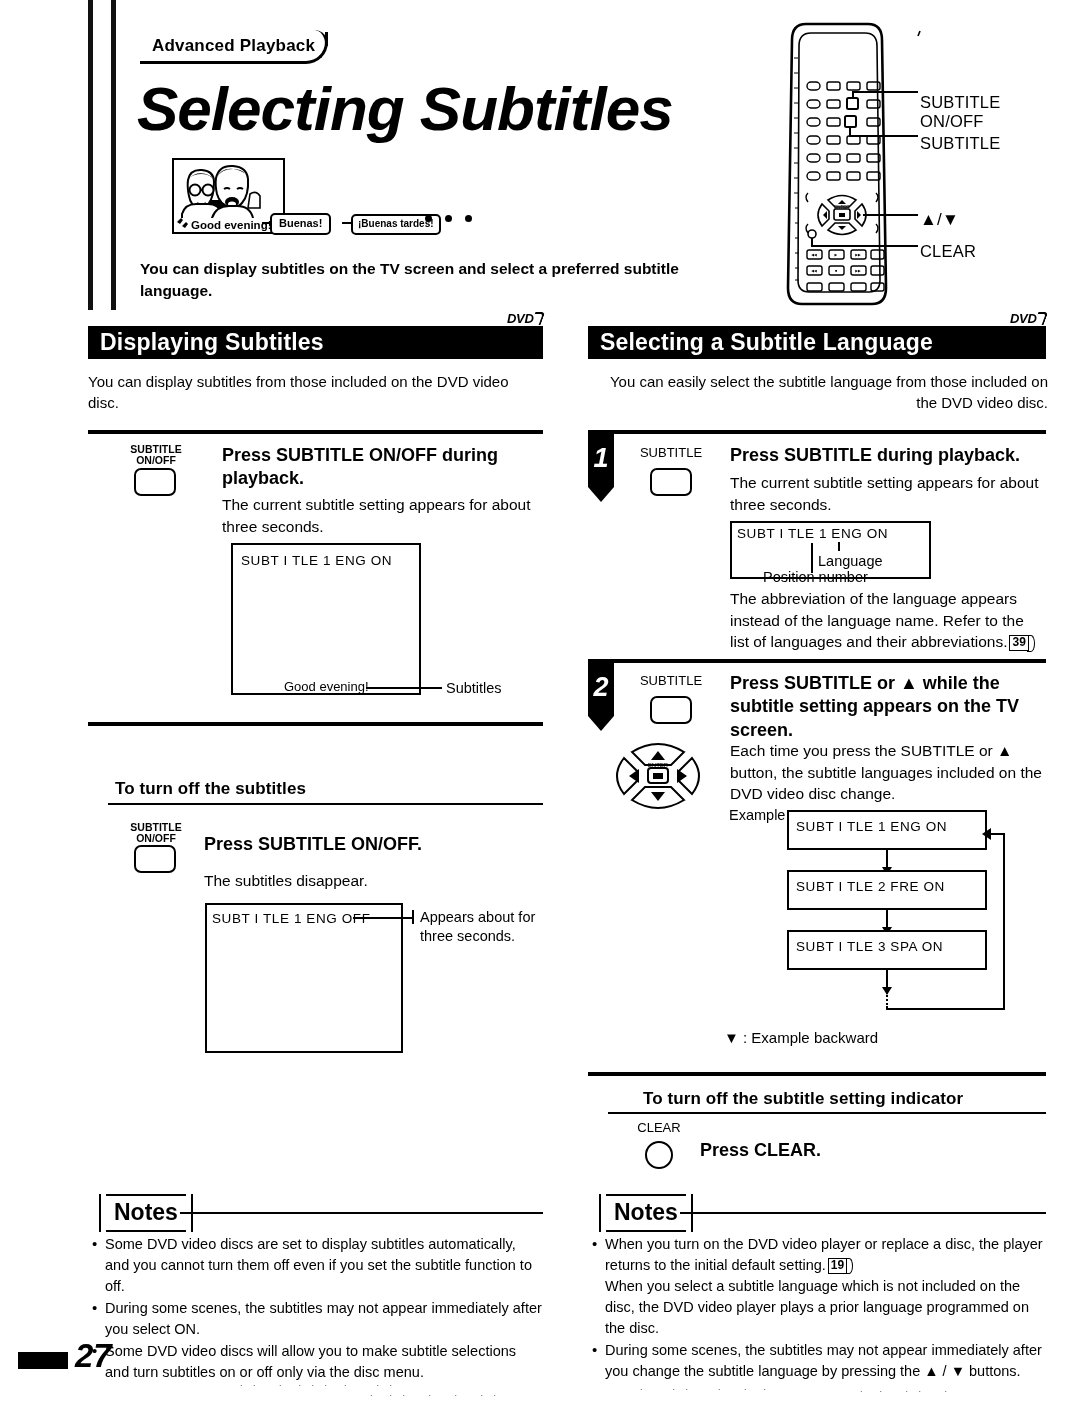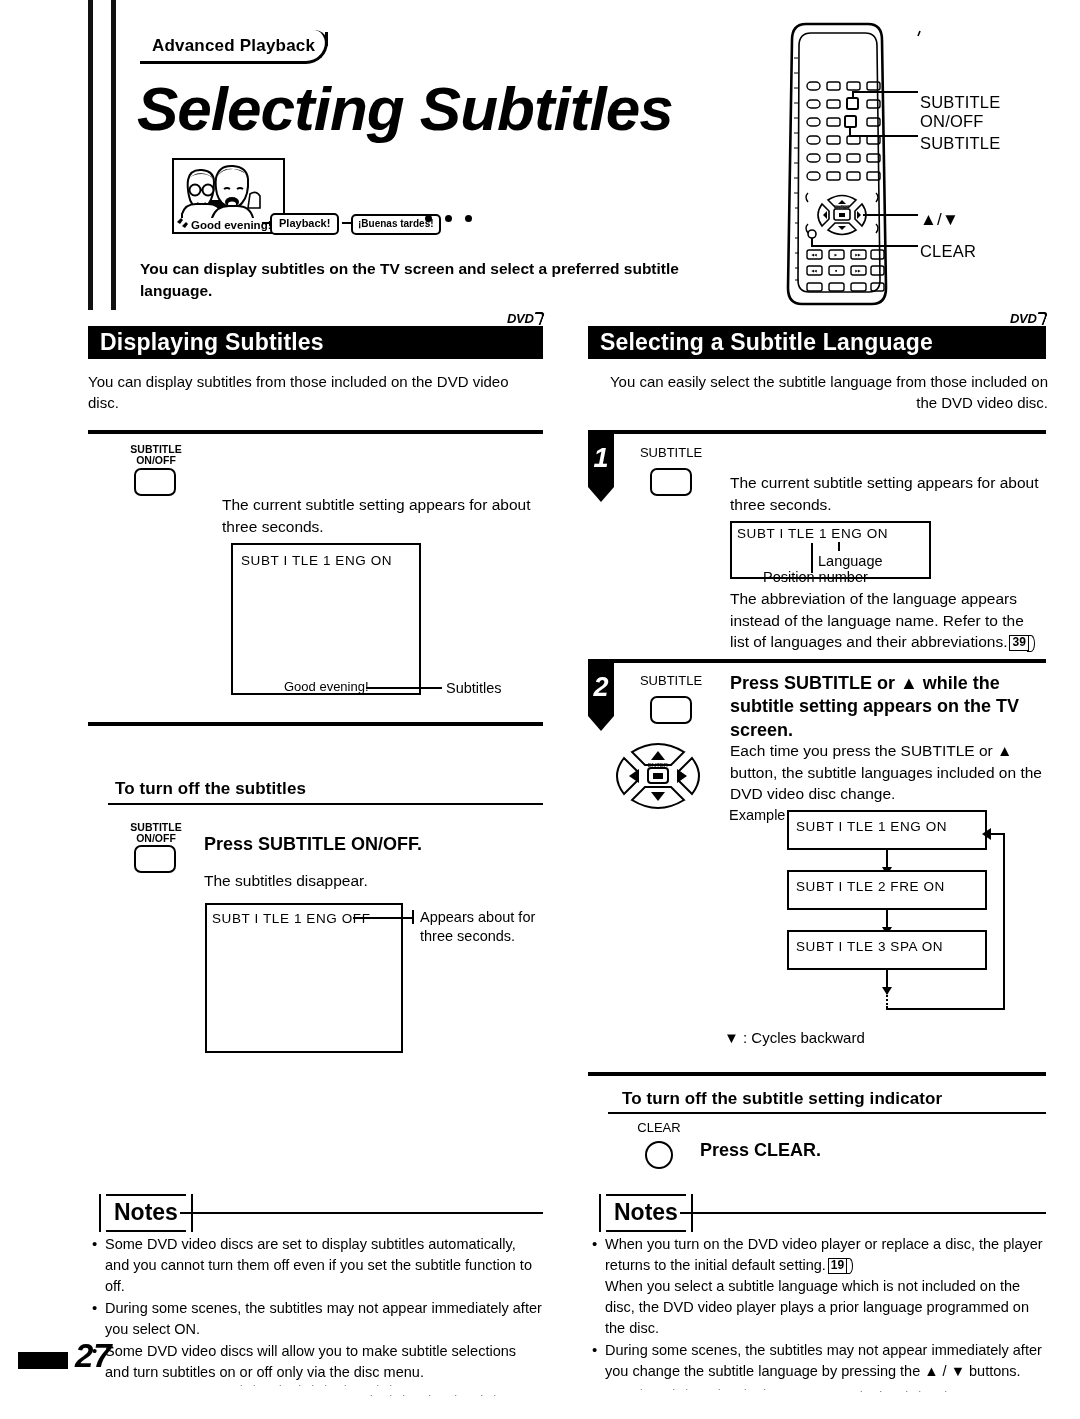--- a/index.html
+++ b/index.html
@@ -393,21 +393,21 @@
       <ellipse cx="58" cy="44" rx="4" ry="2.5" fill="#fff"></ellipse>
       <path d="M38 58 q4 -12 17 -12 l8 0 q13 0 16 12 l0 8 l-41 0 z" fill="#fff" stroke="#000" stroke-width="2"></path>
 
       <rect x="0" y="58" width="109" height="14" fill="#fff"></rect>
       <path d="M3 62 l4 -4 l2 2 l-3 4 z M8 66 l4 -4 l2 2 l-3 4 z" fill="#000"></path>
     </svg>
     <div style="position:absolute;left:16px;bottom:1px;font-size:11.5px;font-weight:bold;white-space:nowrap;background:#fff;padding:0 1px;">Good evening!</div>
   </div>
 
   <div class="bub-link" style="left:262px; top:222px; width:12px;"></div>
-  <div class="bubble b-fr">Playback!</div>
+  <div class="bubble b-fr">Buenas!</div>
   <div class="bub-link" style="left:342px; top:222px; width:12px;"></div>
   <div class="bubble b-es">¡Buenas tardes!</div>
   <div class="dots">
       <i></i>
       <i></i>
       <i></i>
     </div>
 
   <div class="intro">You can display subtitles on the TV screen and select a preferred subtitle language.</div>
 
@@ -539,20 +539,21 @@
   <div class="lede l">You can display subtitles from those included on the DVD video disc.</div>
 
   <div class="rule" style="left:88px; top:430px; width:455px;"></div>
 
   <div class="btn-label small" style="left:120px; top:444px; width:72px;">
     <div>SUBTITLE</div>
     <div>ON/OFF</div>
   </div>
   <div class="btn-rect" style="left:134px; top:468px;"></div>
 
+  <div class="step-head" style="left:222px; top:444px; width:320px;">Press SUBTITLE ON/OFF during playback.</div>
   <div class="step-body" style="left:222px; top:494px; width:325px;">The current subtitle setting appears for about three seconds.</div>
 
   <div class="osd" style="left:231px; top:543px; width:190px; height:152px;"></div>
   <div class="osd-text" style="left:241px; top:553px;">SUBT I TLE  1  ENG  ON</div>
   <div class="osd-text" style="left:284px; top:679px; font-size:13px; letter-spacing:0;">Good evening!</div>
   <div class="leader" style="left:366px; top:687px; width:76px;"></div>
   <div class="caption" style="left:446px; top:679px;">Subtitles</div>
 
   <div class="rule" style="left:88px; top:722px; width:455px;"></div>
 
@@ -585,20 +586,21 @@
     <span class="swoosh"></span><span>DVD</span>
   </div>
   <div class="band right">Selecting a Subtitle Language</div>
   <div class="lede r">You can easily select the subtitle language from those included on the DVD video disc.</div>
 
   <div class="rule" style="left:588px; top:430px; width:458px;"></div>
 
   <div class="stepnum" style="left:588px; top:434px;">1</div>
   <div class="btn-label" style="left:628px; top:446px; width:86px;">SUBTITLE</div>
   <div class="btn-rect" style="left:650px; top:468px;"></div>
+  <div class="step-head" style="left:730px; top:444px; width:320px;">Press SUBTITLE during playback.</div>
   <div class="step-body" style="left:730px; top:472px; width:320px;">The current subtitle setting appears for about three seconds.</div>
 
   <div class="osd" style="left:730px; top:521px; width:201px; height:58px;"></div>
   <div class="osd-text" style="left:737px; top:526px;">SUBT I TLE  1  ENG  ON</div>
   <div class="leader-v" style="left:811px; top:543px; height:30px;"></div>
   <div class="leader-v" style="left:838px; top:542px; height:9px;"></div>
   <div class="caption" style="left:818px; top:552px;">Language</div>
   <div class="caption" style="left:763px; top:568px;">Position number</div>
 
   <div class="step-body" style="left:730px; top:588px; width:316px;">
@@ -643,25 +645,25 @@
   <div class="osd-text" style="left:796px; top:939px;">SUBT I TLE  3  SPA  ON</div>
   <div class="arrow-down" style="left:886px; top:970px;"></div>
 
   <div style="position:absolute;left:886px;top:992px;width:2px;height:16px;border-left:2px dotted #000;"></div>
   <div class="leader-v" style="left:886px; top:1008px; height:2px;"></div>
   <div class="leader" style="left:886px; top:1008px; width:119px;"></div>
   <div class="leader-v" style="left:1003px; top:833px; height:177px;"></div>
   <div class="leader" style="left:987px; top:833px; width:18px;"></div>
   <div class="arrow-left" style="left:982px; top:828px;"></div>
 
-  <div class="caption" style="left:724px; top:1028px; font-size:15px;">▼ : Cycles backward</div>
+  <div class="caption" style="left:724px; top:1028px; font-size:15px;">▼ : Example backward</div>
 
   <div class="rule" style="left:588px; top:1072px; width:458px;"></div>
 
-  <div class="subhead" style="left:622px; top:1089px;">To turn off the subtitle setting indicator</div>
+  <div class="subhead" style="left:643px; top:1089px;">To turn off the subtitle setting indicator</div>
   <div class="thin-rule" style="left:608px; top:1112px; width:438px;"></div>
   <div class="btn-label" style="left:618px; top:1121px; width:82px;">CLEAR</div>
   <div class="btn-circle" style="left:645px; top:1141px;"></div>
   <div class="step-head" style="left:700px; top:1139px; width:300px;">Press CLEAR.</div>
 
   <div class="notes-tag" style="left:600px; top:1194px;">Notes</div>
   <div class="thin-rule" style="left:680px; top:1212px; width:366px;"></div>
   <ul class="notes-list" style="left:590px; top:1234px; width:456px;">
     <li>
       <span>When you turn on the DVD video player or replace a disc, the player returns to the initial default setting.</span><span class="pageref">19</span><br>

